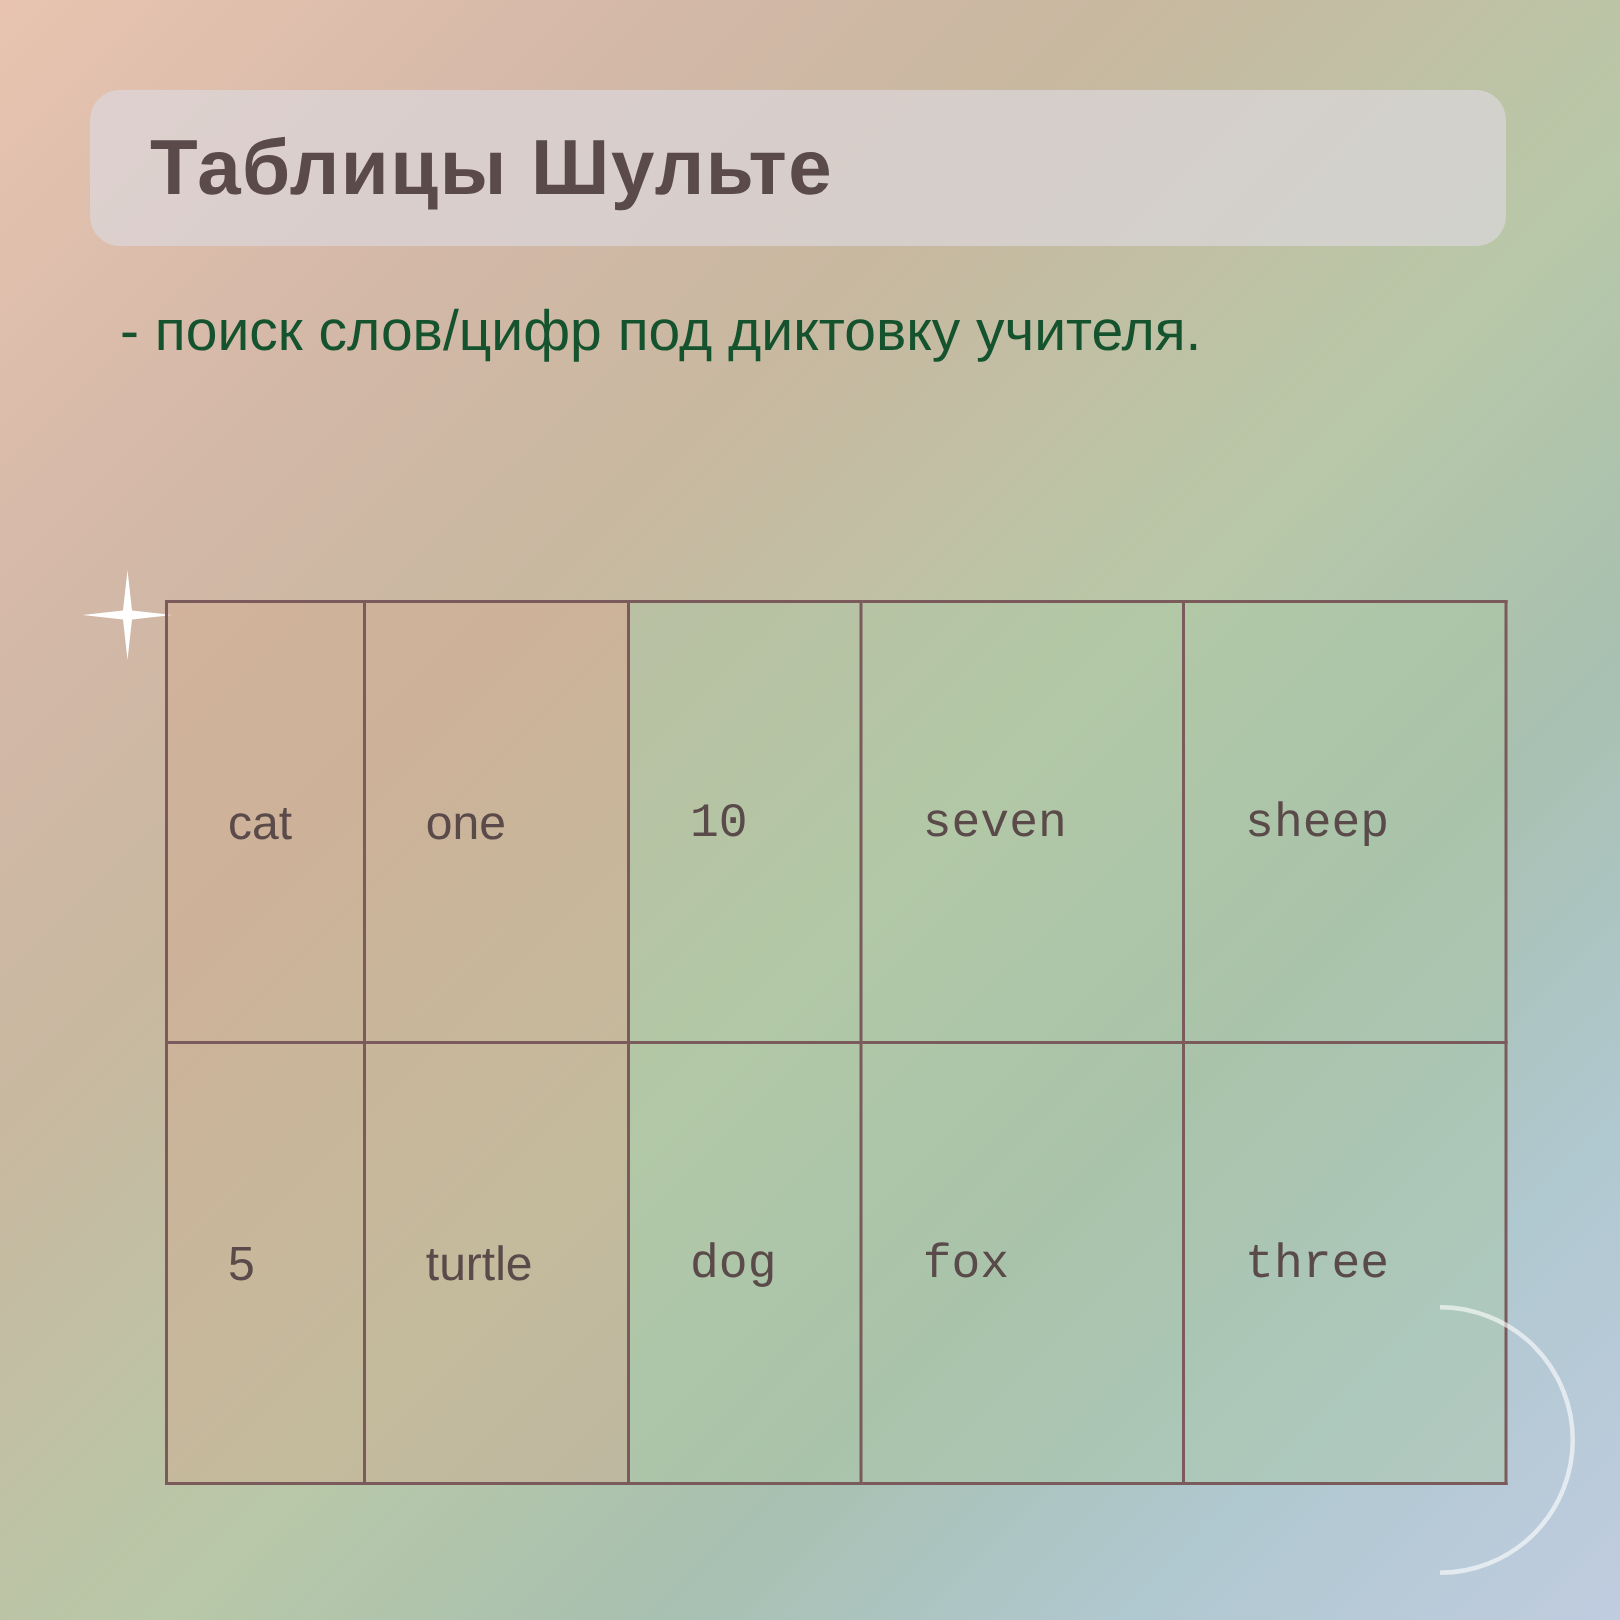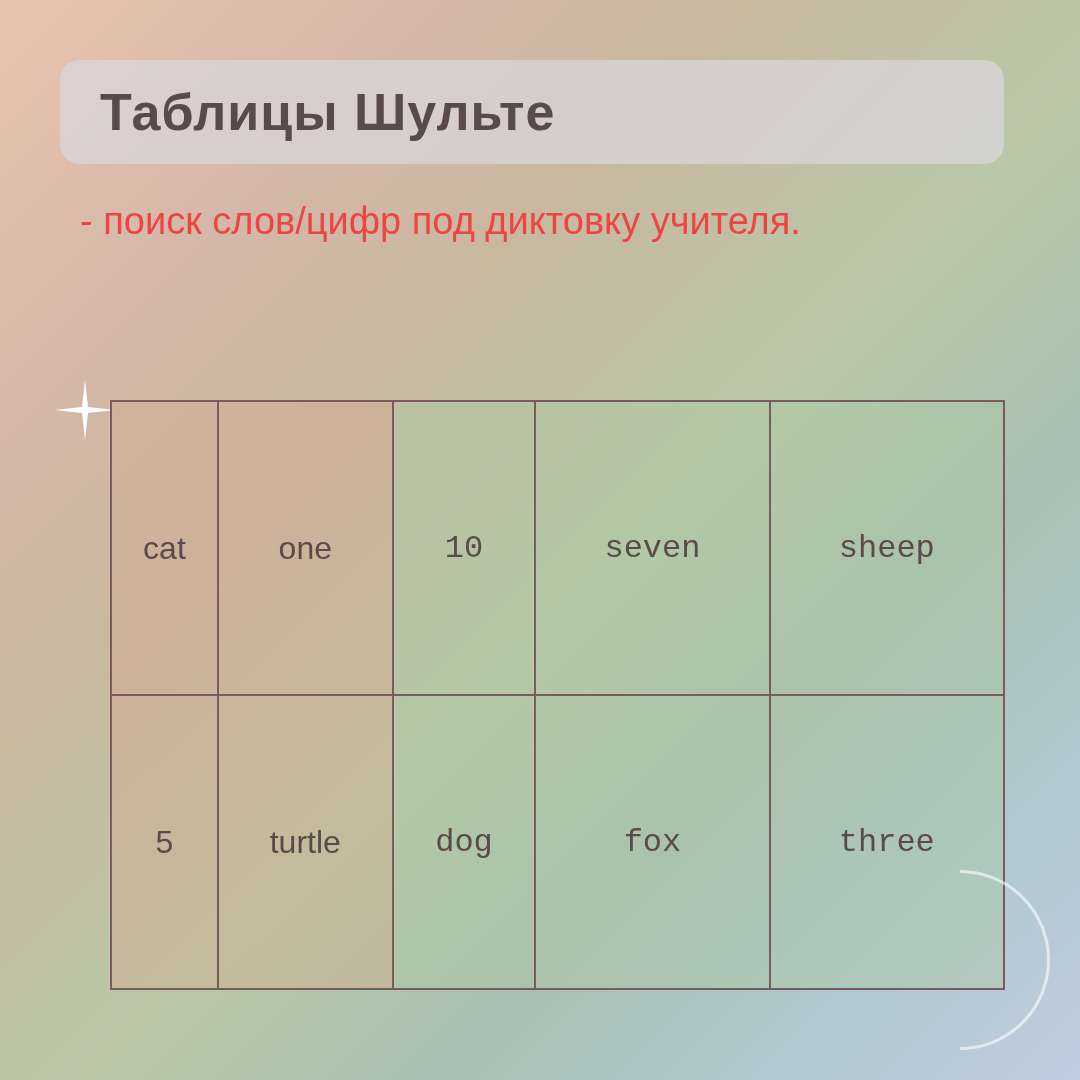--- a/index.html
+++ b/index.html
@@ -33,21 +33,21 @@
       color: #5a4a4a;
       letter-spacing: 1px;
     }
 
     .subtitle-text {
       position: absolute;
       top: 195px;
       left: 80px;
       right: 80px;
       font-size: 38px;
-      color: #ef4444;
+      color: #14532d;
       line-height: 1.4;
       font-weight: 400;
     }
 
     .star-icon {
       position: absolute;
       top: 380px;
       left: 55px;
       width: 60px;
       height: 60px;
@@ -64,25 +64,26 @@
 
     table {
       width: 100%;
       height: 100%;
       border-collapse: collapse;
       border: 2px solid #7a5a5a;
     }
 
     td {
       border: 2px solid #7a5a5a;
-      text-align: center;
+      text-align: left;
       vertical-align: middle;
       font-size: 32px;
       font-weight: 400;
       color: #5a4a4a;
+      padding-left: 40px;
     }
 
     
     td.col-1, td.col-2 {
       background: rgba(210, 170, 145, 0.45);
     }
     td.col-3, td.col-4, td.col-5 {
       background: rgba(170, 200, 165, 0.45);
       font-family: Liberation Mono, monospace;
     }

